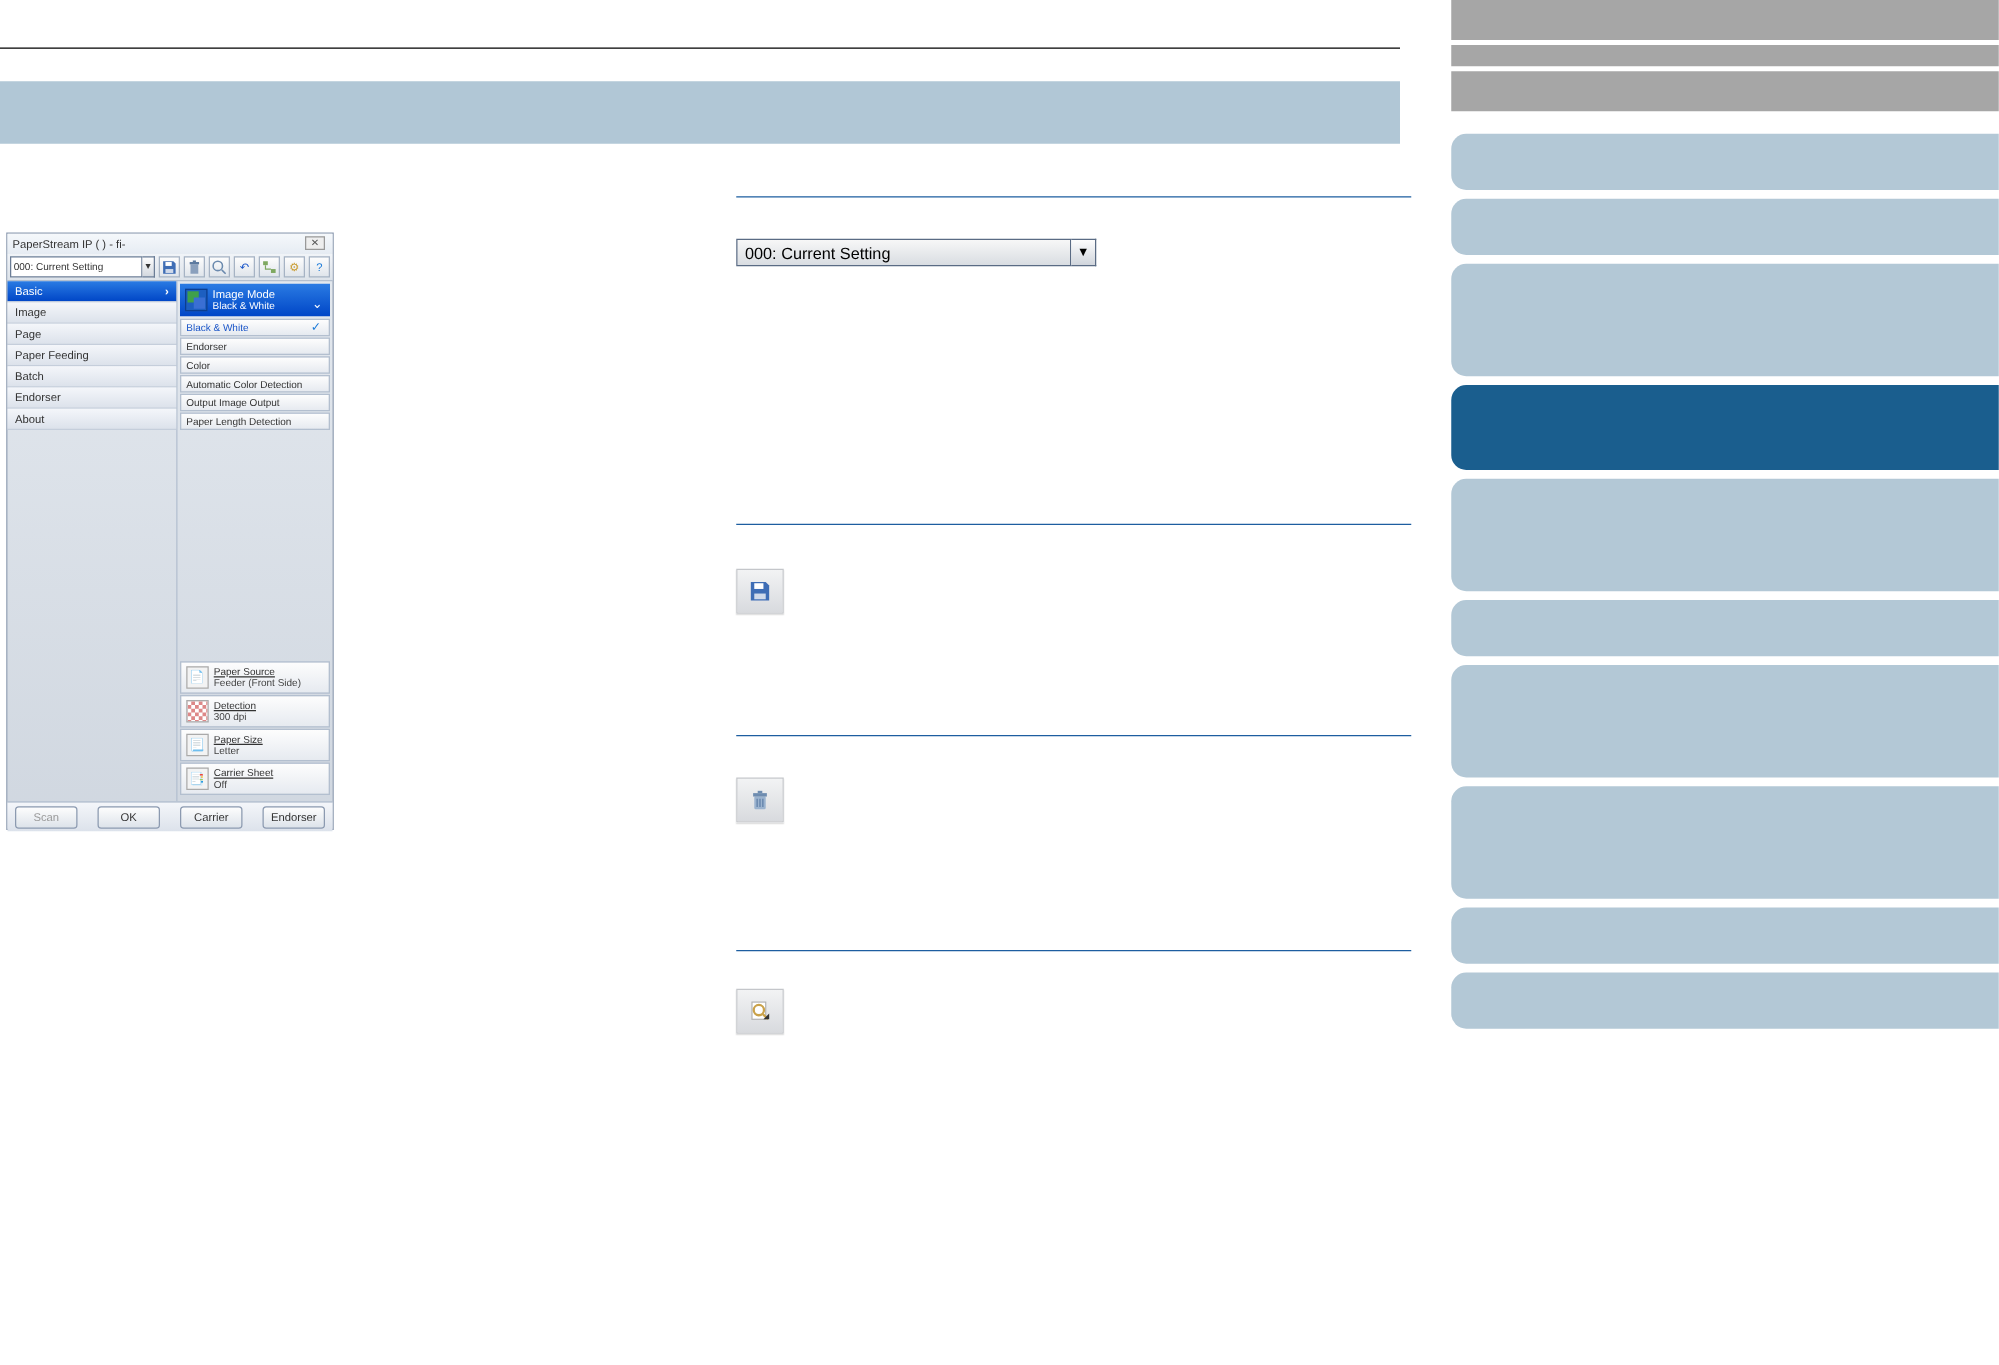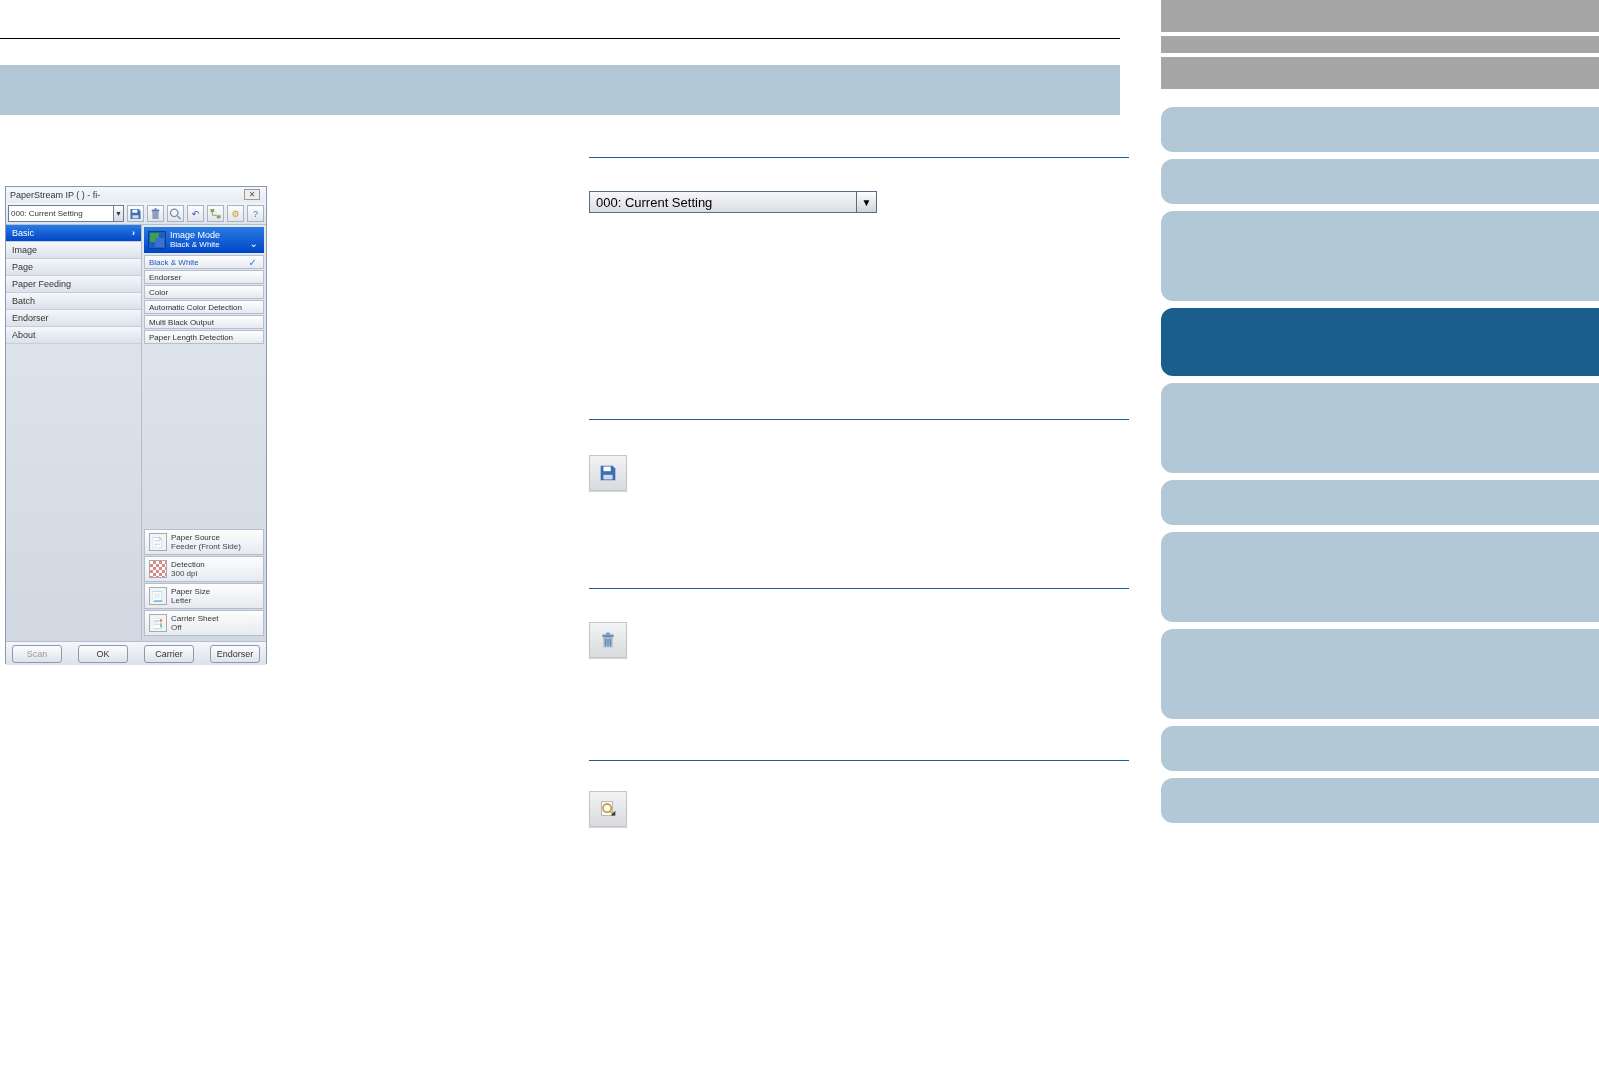--- a/index.html
+++ b/index.html
@@ -216,21 +216,21 @@
     width: 18px;
     height: 18px;
     border: 1px solid #aaa;
     background: #f3f3f3;
     display: flex;
     align-items: center;
     justify-content: center;
     font-size: 10px;
   }
   .kvtxt { display: flex; flex-direction: column; line-height: 9px; }
-  .kvtxt .k { font-size: 8px; }
+  .kvtxt .k { font-size: 8px; text-decoration: underline; }
   .kvtxt .v { font-size: 8px; color: #444; }
   .dialog-footer {
     height: 24px;
     border-top: 1px solid #b3bfcf;
     display: flex;
     align-items: center;
     padding: 0 6px;
     gap: 16px;
     background: linear-gradient(#f4f6fa,#dce2eb);
   }
@@ -403,21 +403,21 @@
         <div class="opt">
             <span>Endorser</span>
           </div>
         <div class="opt">
             <span>Color</span>
           </div>
         <div class="opt">
             <span>Automatic Color Detection</span>
           </div>
         <div class="opt">
-            <span>Multi Black Output</span>
+            <span>Output Image Output</span>
           </div>
         <div class="opt">
             <span>Paper Length Detection</span>
           </div>
       </div>
       <div class="bottom-group">
         <div class="kvrow">
           <div class="kvicon">📄</div>
           <div class="kvtxt">
             <span class="k">Paper Source</span>

